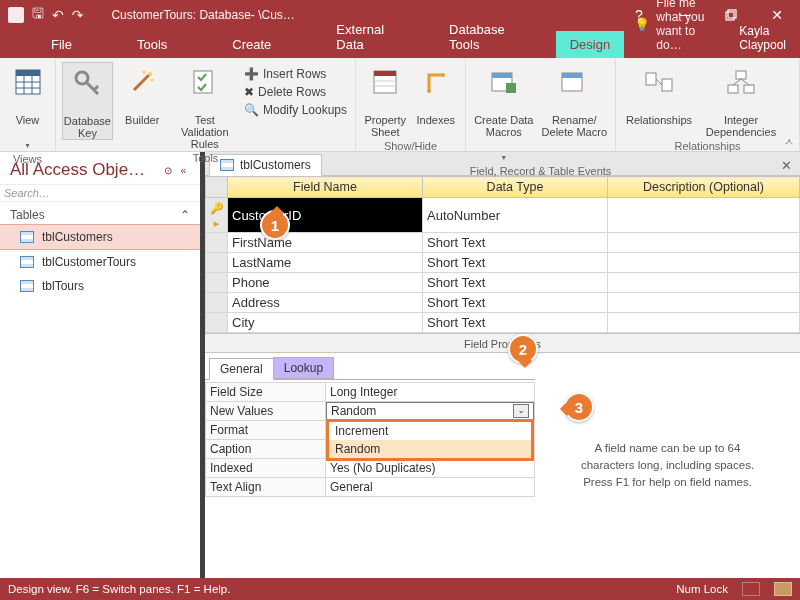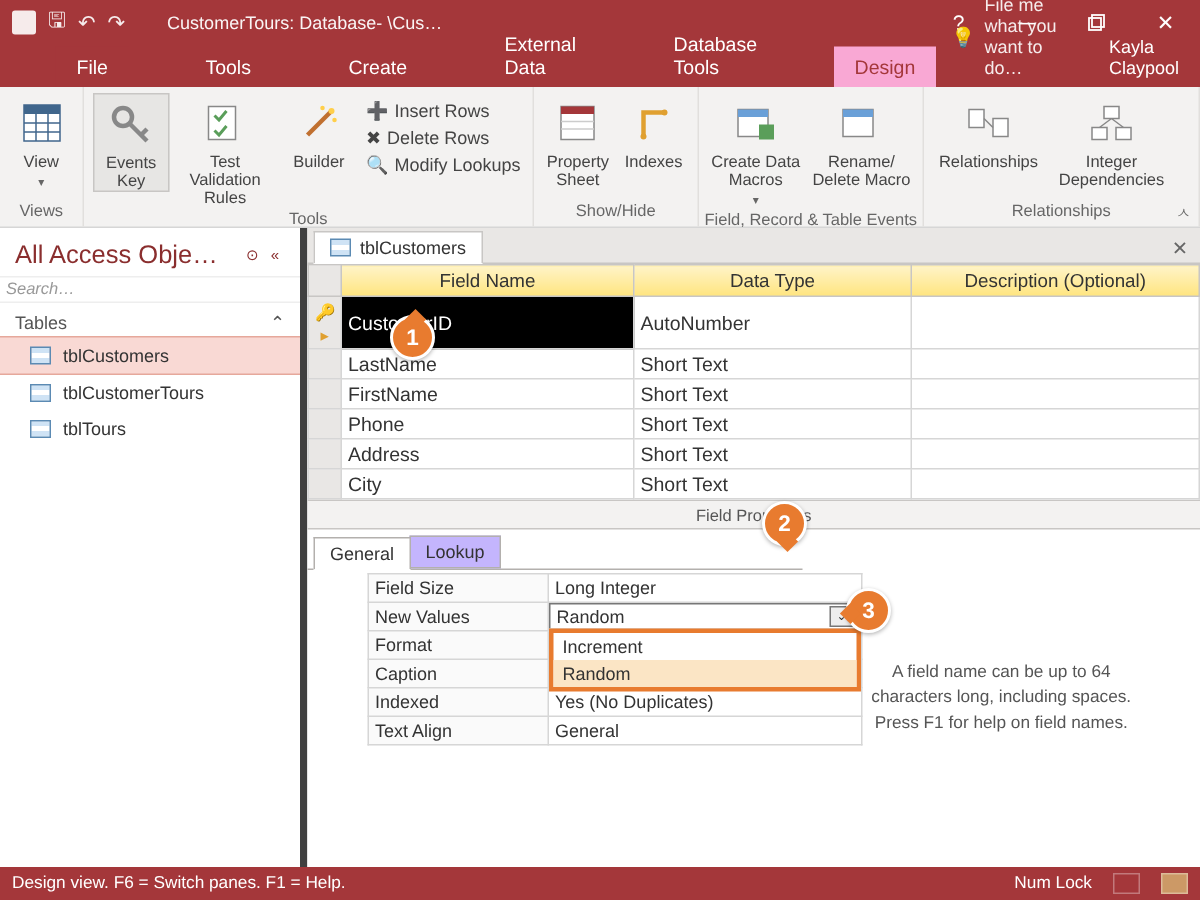--- a/index.html
+++ b/index.html
@@ -13,32 +13,32 @@
   .title-text { flex: 0 0 auto; padding-left: 20px; font-size: 12px; opacity: .95; white-space: nowrap; }
   .ctx-tab { margin-left: 22px; padding: 6px 14px; background: #843033; font-size: 12px; }
   .titlebar-right { margin-left: auto; display: flex; }
   .titlebar-right .tbtn { width: 46px; height: 30px; display: flex; align-items: center; justify-content: center; font-size: 14px; }
   .titlebar-right .tbtn svg { stroke: #fff; }
 
   
   .ribbon-tabs { height: 28px; background: #a4373a; display: flex; align-items: flex-end; color: #fff; font-size: 13px; }
   .file-tab { background: #a4373a; padding: 6px 16px; }
   .rtab { padding: 6px 14px; cursor: default; margin-left: 37px; }
-  .rtab.active { background: #f9a8d4; color: #a4373a; }
+  .rtab.active { background: #5eead4; color: #a4373a; }
   .tellme { display:flex; align-items:center; gap:6px; padding: 6px 10px; opacity: .9; font-size: 12px; }
   .tellme .bulb { font-size: 13px; }
   .user { margin-left: auto; padding: 6px 14px; font-size: 12px; }
 
   
   .ribbon { height: 94px; background: #f3f2f1; border-bottom: 1px solid #d6d6d6; display: flex; position: relative; }
   .ribbon .expand { position:absolute; right:6px; bottom:2px; font-size:10px; color:#666; }
   .group { border-right: 1px solid #e1dfdd; display:flex; flex-direction: column; }
   .group-body { flex:1; display:flex; align-items:flex-start; padding: 4px 6px 0 6px; gap: 4px; }
   .group-label { text-align:center; font-size: 11px; color: #666; padding: 2px 0 4px; }
-  .bigbtn { width: 52px; display:flex; flex-direction:column; align-items:center; gap:4px; padding-top:4px; font-size: 11px; color:#444; text-align:center; line-height:1.1; }
+  .bigbtn { width: 52px; display:flex; flex-direction:column; align-items:center; gap:16px; padding-top:4px; font-size: 11px; color:#444; text-align:center; line-height:1.1; }
   .bigbtn .icn { width: 32px; height: 32px; display:flex; align-items:center; justify-content:center; }
   .bigbtn.sel { background:#e7e6e4; border:1px solid #c8c6c4; }
   .smallrow { display:flex; align-items:center; gap:4px; font-size: 12px; color:#444; padding:1px 2px; white-space:nowrap; }
   .smallrows { display:flex; flex-direction:column; gap:2px; padding-top:4px; }
   .dd { font-size:8px; color:#666; }
 
   
   .content { display:flex; height: calc(600px - 30px - 28px - 94px - 22px); }
   .navpane { width: 205px; border-right:5px solid #404040; background:#fff; display:flex; flex-direction:column; }
   .navhead { padding: 8px 10px 4px; display:flex; align-items:center; border-bottom:1px solid #eee; }
@@ -64,21 +64,21 @@
   .pk { color:#e0a030; font-size:11px; }
   .cursel { background:#000 !important; color:#fff; }
   col.fn { width: 195px; } col.dt { width: 185px; }
 
   .fieldprops-label { text-align:center; font-size:11px; color:#555; padding:4px 0 2px; background:#f3f2f1; }
   .props-area { flex:1; display:flex; background:#fff; border-top:1px solid #c8c6c4; }
   .props-left { width: 330px; display:flex; flex-direction:column; }
   .prop-tabs { display:flex; border-bottom:1px solid #b3b0ad; padding:4px 0 0 4px; font-size:12px; }
   .prop-tab { border:1px solid #b3b0ad; padding:3px 10px; background:#c4b5fd; margin-right:-1px; }
   .prop-tab.active { background:#fff; border-bottom:1px solid #fff; position:relative; top:1px; }
-  table.props { width:100%; border-collapse:collapse; font-size:12px; margin-top:2px;margin-left:40px; }
+  table.props { width:100%; border-collapse:collapse; font-size:12px; margin-top:2px; }
   table.props td { border:1px solid #d6d6d6; padding:2px 4px; height:18px; }
   table.props td:first-child { width:120px; background:#fafafa; }
   .nv-cell { position:relative; padding:0 !important; }
   .nv-val { border:1px solid #777; padding:1px 4px; display:flex; justify-content:space-between; align-items:center; background:#fff; }
   .nv-dd { width:16px; height:14px; border:1px solid #777; background:#eee; text-align:center; font-size:8px; line-height:12px; }
   .nv-list { position:absolute; left:0; top:17px; width:100%; border:3px solid #e87b2f; background:#fff; z-index:5; }
   .nv-list div { padding:2px 6px; }
   .nv-list div.sel { background:#fbe5c5; }
 
   .props-right { flex:1; display:flex; align-items:center; justify-content:center; padding:30px 40px; font-size:11.5px; color:#555; text-align:center; line-height:1.5; }
@@ -159,42 +159,42 @@
   <div class="group" style="width:300px">
     <div class="group-body">
       <div class="bigbtn sel">
         <div class="icn">
             <svg width="30" height="30">
               <circle cx="10" cy="10" r="6" fill="none" stroke="#888" stroke-width="3"></circle>
               <line x1="14" y1="14" x2="26" y2="26" stroke="#888" stroke-width="3"></line>
               <line x1="22" y1="22" x2="26" y2="18" stroke="#888" stroke-width="3"></line>
             </svg>
           </div>
-        <span>Events Key</span>
-      </div>
-      <div class="bigbtn" style="width:68px">
-        <div class="icn">
-            <svg width="30" height="30">
-              <rect x="4" y="4" width="18" height="22" fill="#fff" stroke="#888"></rect>
-              <path d="M8 10 l3 3 l5 -6" fill="none" stroke="#5a9e5a" stroke-width="2"></path>
-              <path d="M8 20 l3 3 l5 -6" fill="none" stroke="#5a9e5a" stroke-width="2"></path>
-            </svg>
-          </div>
-        <span>Test Validation Rules</span>
+        <span>Database Key</span>
       </div>
       <div class="bigbtn">
         <div class="icn">
             <svg width="28" height="28">
               <line x1="6" y1="22" x2="22" y2="6" stroke="#c07030" stroke-width="3"></line>
               <circle cx="22" cy="6" r="2" fill="#ffcf4a"></circle>
               <circle cx="16" cy="4" r="1.5" fill="#ffcf4a"></circle>
               <circle cx="24" cy="12" r="1.5" fill="#ffcf4a"></circle>
             </svg>
           </div>
         <span>Builder</span>
+      </div>
+      <div class="bigbtn" style="width:68px">
+        <div class="icn">
+            <svg width="30" height="30">
+              <rect x="4" y="4" width="18" height="22" fill="#fff" stroke="#888"></rect>
+              <path d="M8 10 l3 3 l5 -6" fill="none" stroke="#5a9e5a" stroke-width="2"></path>
+              <path d="M8 20 l3 3 l5 -6" fill="none" stroke="#5a9e5a" stroke-width="2"></path>
+            </svg>
+          </div>
+        <span>Test Validation Rules</span>
       </div>
       <div class="smallrows">
         <div class="smallrow">
             <span>➕</span>
             <span>Insert Rows</span>
           </div>
         <div class="smallrow">
             <span>✖</span>
             <span>Delete Rows</span>
           </div>
@@ -341,27 +341,27 @@
           <th>Description (Optional)</th>
         </tr>
         <tr>
               <td class="rowsel"><span class="pk">🔑▸</span></td>
               <td class="cursel">CustomerID</td>
               <td>AutoNumber</td>
               <td></td>
             </tr>
         <tr>
               <td class="rowsel"></td>
+              <td>FirstName</td>
+              <td>Short Text</td>
+              <td></td>
+            </tr>
+        <tr>
+              <td class="rowsel"></td>
               <td>LastName</td>
-              <td>Short Text</td>
-              <td></td>
-            </tr>
-        <tr>
-              <td class="rowsel"></td>
-              <td>FirstName</td>
               <td>Short Text</td>
               <td></td>
             </tr>
         <tr>
               <td class="rowsel"></td>
               <td>Phone</td>
               <td>Short Text</td>
               <td></td>
             </tr>
         <tr>

